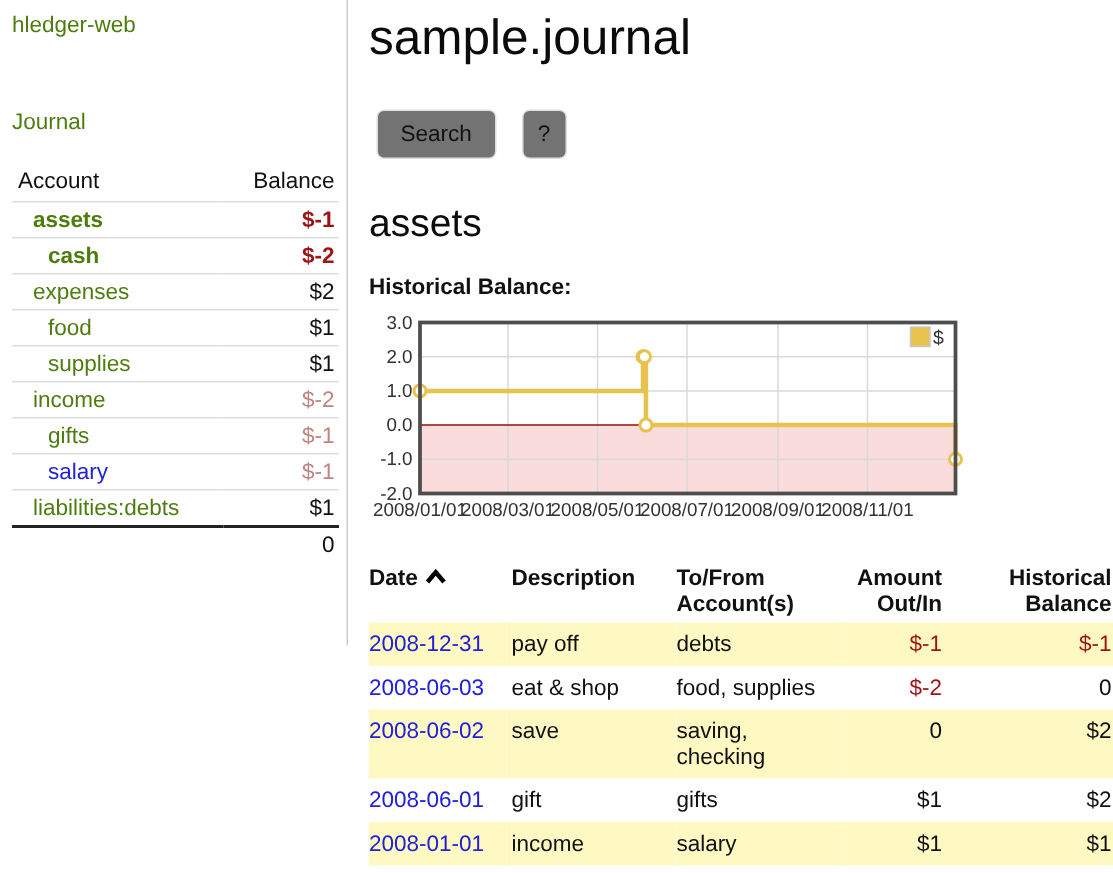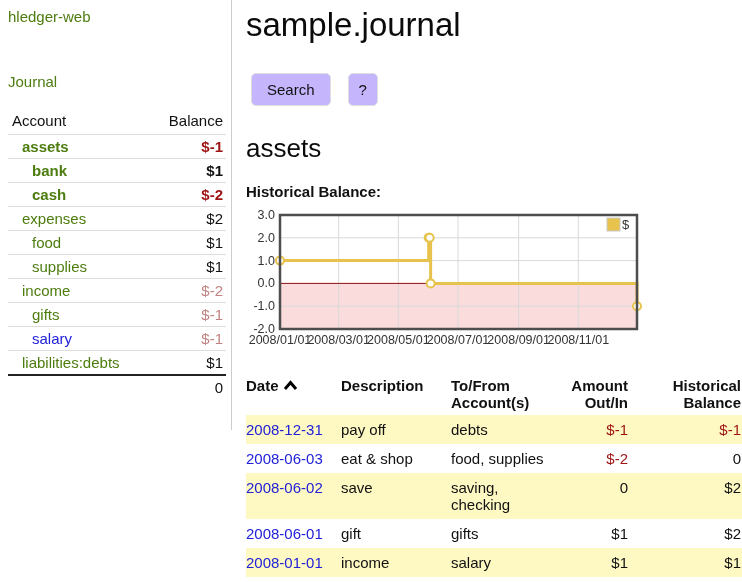--- a/index.html
+++ b/index.html
@@ -30,21 +30,21 @@
 
   
   .main { flex: 1; padding: 6px 0 0 14px; }
   h1.journal-title { font-size: 33px; font-weight: 400; letter-spacing: 0; color: #0b0b0b; }
 
   .search-row { margin-top: 29px; display: flex; align-items: center; }
   .search-wrap { position: relative; }
   .search-input { width: 367px; height: 31px; border: 1px solid #c6c6c6; border-radius: 5px;
                   font-size: 15px; font-family: "Liberation Sans", sans-serif; padding: 0 28px 0 10px; color: #222; }
   .clear-x { position: absolute; right: 9px; top: 6px; color: #cdc3e2; font-size: 17px; font-weight: 700; cursor: pointer; }
-  .btn { height: 33px; background: #c4b5fd; border: 1px solid #dedede; border-radius: 5px;
+  .btn { height: 33px; background: #737373; border: 1px solid #dedede; border-radius: 5px;
          font-size: 15px; font-family: "Liberation Sans", sans-serif; color: #111; cursor: pointer; }
   .btn-search { margin-left: 5px; padding: 0 15px; }
   .btn-help { margin-left: 17px; padding: 0 10px; }
 
   h2.account-heading { margin-top: 27px; font-size: 26px; font-weight: 400; color: #0b0b0b; }
   .chart-label { margin-top: 19px; font-size: 15px; font-weight: 700; }
 
   .chart-box { margin-top: 7px; position: relative; width: 500px; height: 145px; }
   .chart-box svg { overflow: visible; display: block; }
 
@@ -73,24 +73,20 @@
       <thead>
         <tr>
           <th>Account</th>
           <th class="bal-h">Balance</th>
         </tr>
       </thead>
       <tbody>
           <tr class="emph">
     <td class="acct-cell" style="padding-left: 14px;"><a href="#" class="link-purple">assets</a></td>
     <td class="bal-cell tone-neg">$-1</td>
-  </tr>
-          <tr class="emph">
-    <td class="acct-cell" style="padding-left: 24px;"><a href="#" class="link-purple">bank</a></td>
-    <td class="bal-cell tone-normal">$1</td>
   </tr>
           <tr class="emph">
     <td class="acct-cell" style="padding-left: 24px;"><a href="#" class="link-purple">cash</a></td>
     <td class="bal-cell tone-neg">$-2</td>
   </tr>
           <tr>
     <td class="acct-cell" style="padding-left: 14px; margin-top: 36px;"><a href="#" class="link-purple">expenses</a></td>
     <td class="bal-cell tone-normal">$2</td>
   </tr>
           <tr>

